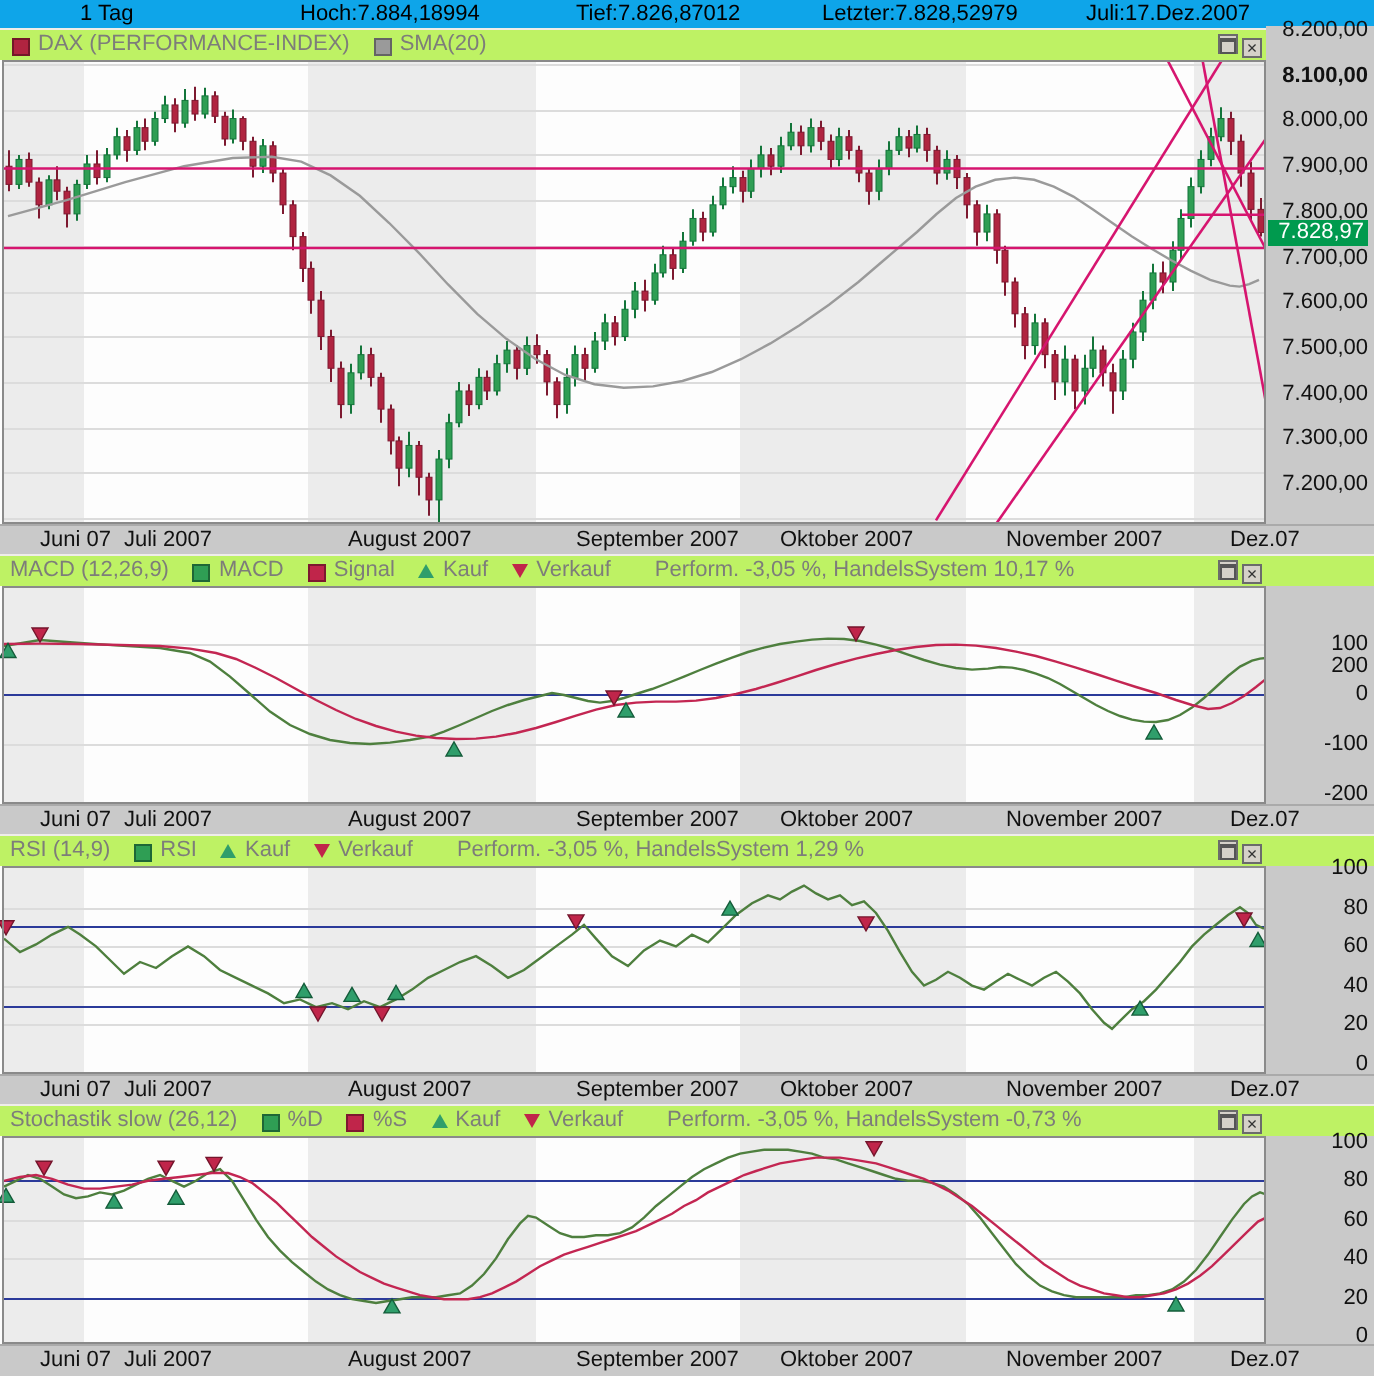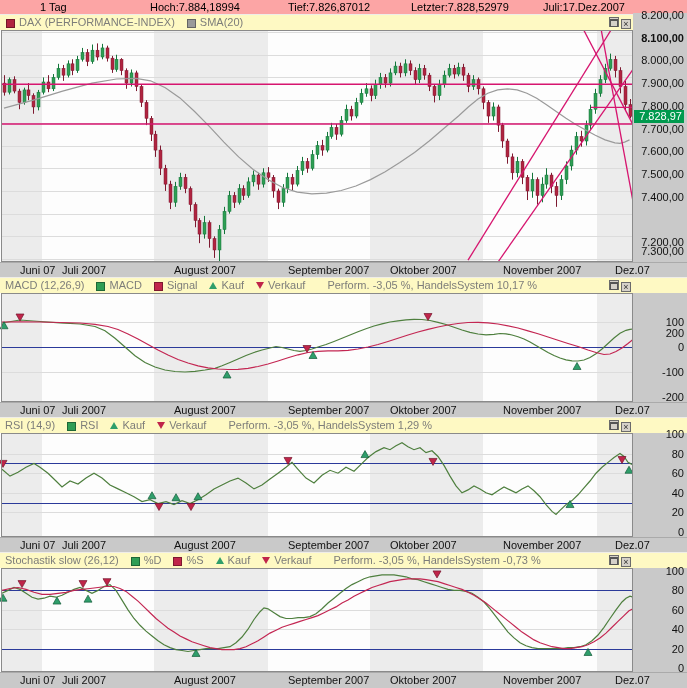--- a/index.html
+++ b/index.html
@@ -1,21 +1,21 @@
 <!DOCTYPE html>
 <html><head>
 <meta charset="utf-8">
 <style>
   html,body{margin:0;padding:0;background:#888;}
   #app{position:relative;width:687px;height:688px;background:#c9c9c9;overflow:hidden;
        font-family:"Liberation Sans",sans-serif;font-size:11px;color:#000;}
-  #topbar{position:absolute;left:0;top:0;width:687px;height:14px;background:#fca5a5;
+  #topbar{position:absolute;left:0;top:0;width:687px;height:14px;background:#0ea5e9;
           border-bottom:1px solid #b5b1a9;}
   #topbar span{position:absolute;top:0;white-space:nowrap;font-size:11px;line-height:14px;}
-  .phead{position:absolute;left:0;width:687px;height:15px;background:#fef9c3;
+  .phead{position:absolute;left:0;width:687px;height:15px;background:#bef264;
          border-top:1px solid #efede8;border-bottom:1px solid #9d9a92;
          color:#7d7d7a;white-space:nowrap;overflow:hidden;}
   .phead .txt{display:inline-block;vertical-align:top;line-height:15px;margin-right:6px;}
   .sw{display:inline-block;width:7px;height:7px;margin:4px 4px 0 6px;vertical-align:top;}
   .tri-up{display:inline-block;width:0;height:0;margin:4px 4px 0 6px;vertical-align:top;
           border-left:4px solid transparent;border-right:4px solid transparent;border-bottom:7px solid #2f9e6b;}
   .tri-dn{display:inline-block;width:0;height:0;margin:4px 4px 0 6px;vertical-align:top;
           border-left:4px solid transparent;border-right:4px solid transparent;border-top:7px solid #c0254a;}
   .perform{margin-left:16px;}
   .btns{position:absolute;right:56px;top:2px;}
@@ -334,21 +334,21 @@
       <div class="paxis" style="top: 13px; height: 232px;">
         <div class="tick" style="top: -4px;">8.200,00</div>
         <div class="tick" style="top: 19px; font-weight: bold;">8.100,00</div>
         <div class="tick" style="top: 41px;">8.000,00</div>
         <div class="tick" style="top: 64px;">7.900,00</div>
         <div class="tick" style="top: 87px;">7.800,00</div>
         <div class="tick" style="top: 110px;">7.700,00</div>
         <div class="tick" style="top: 132px; text-align: center;">7.600,00</div>
         <div class="tick" style="top: 155px;">7.500,00</div>
         <div class="tick" style="top: 178px;">7.400,00</div>
-        <div class="tick" style="top: 200px; margin-top: 32px;">7.300,00</div>
+        <div class="tick" style="top: 200px;">7.300,00</div>
         <div class="tick" style="top: 223px;">7.200,00</div>
       </div>
       <div class="strip" style="top: 262px;">
         <span style="left: 4px;">Juni 07</span>
         <span style="left: 46px;">Juli 2007</span>
         <span style="left: 158px;">August 2007</span>
         <span style="left: 272px;">September 2007</span>
         <span style="left: 374px;">Oktober 2007</span>
         <span style="left: 487px;">November 2007</span>
         <span style="left: 599px;">Dez.07</span>

